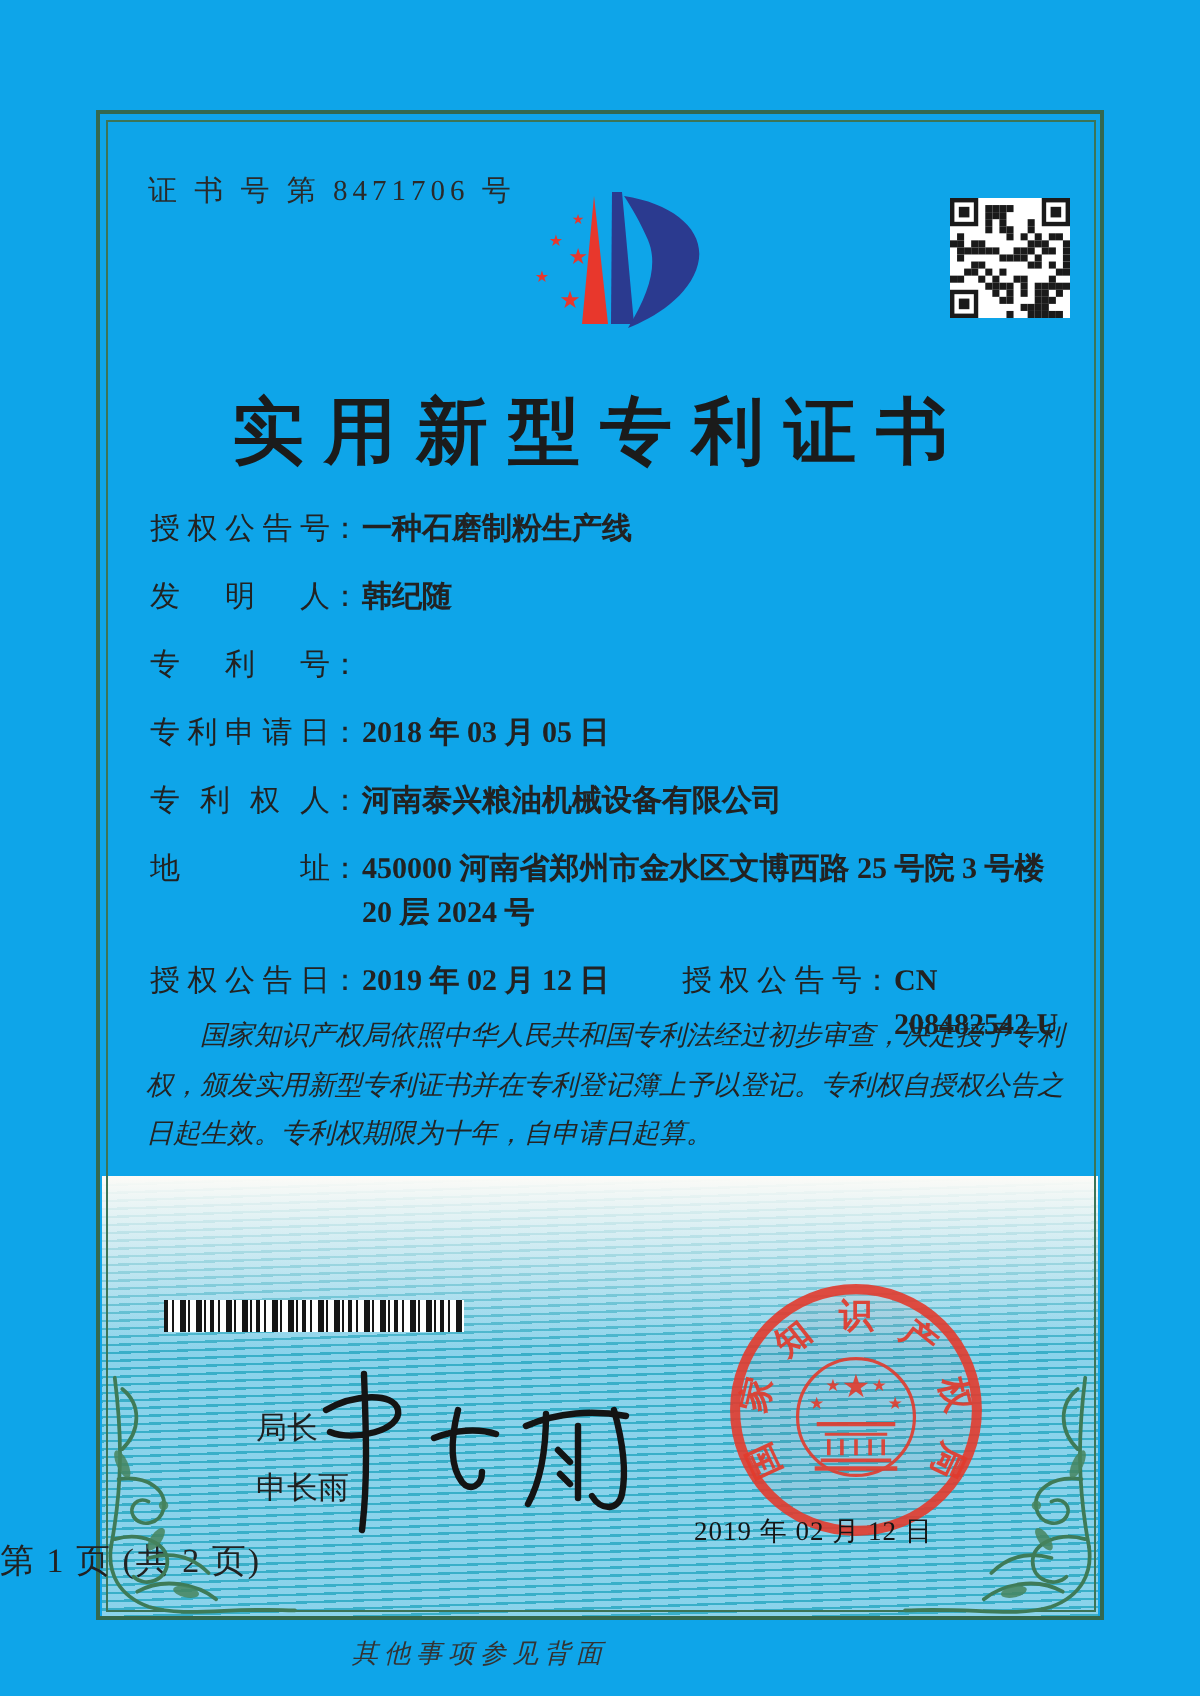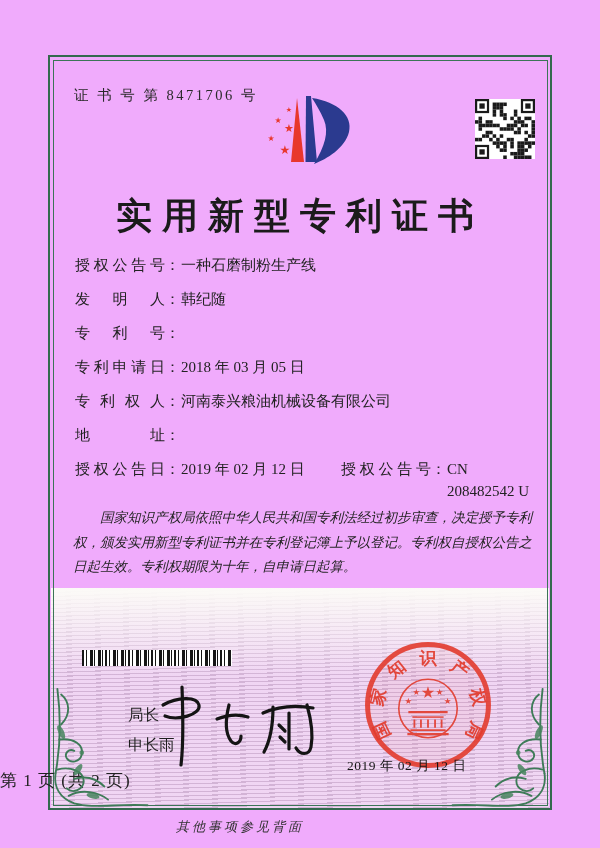--- a/index.html
+++ b/index.html
@@ -1,17 +1,17 @@
 <!DOCTYPE html>
 <html><head>
 <meta charset="utf-8">
 <style>
   html,body{margin:0;padding:0;}
   body{width:600px;height:848px;font-family:"Liberation Serif","DejaVu Serif",serif;}
-  .page{position:relative;width:600px;height:848px;background:#f0abfc;overflow:hidden;}
+  .page{position:relative;width:600px;height:848px;background:#0ea5e9;overflow:hidden;}
 
   .stripes{position:absolute;left:51px;top:588px;width:498px;height:220px;
     background:
       linear-gradient(180deg,rgba(252,251,247,1) 0%,rgba(252,251,247,0) 40%),
       repeating-linear-gradient(178deg,
         rgba(148,196,132,0.32) 0px,rgba(148,196,132,0.32) 1.2px,
         rgba(240,248,236,0.55) 1.2px,rgba(240,248,236,0.55) 4px);}
 
   .frame{position:absolute;left:48px;top:55px;width:504px;height:755px;
     border:2px solid #34694e;box-sizing:border-box;}
@@ -22,21 +22,21 @@
   .logo{position:absolute;left:260px;top:90px;width:100px;height:80px;}
   .qr{position:absolute;left:475px;top:99px;width:60px;height:60px;}
 
   .title{position:absolute;left:0;top:192px;width:600px;margin:0;text-align:center;
     font-size:36px;font-weight:700;letter-spacing:10px;color:#1b1b1b;}
 
   .fields{position:absolute;left:75px;top:254px;width:458px;color:#222;}
   .frow{display:flex;align-items:flex-start;margin-bottom:12px;font-size:15px;line-height:22px;}
   .flabel{display:inline-block;flex:0 0 90px;text-align:justify;text-align-last:justify;}
   .fcolon{flex:0 0 16px;}
-  .fvalue{flex:1;}
+  .fvalue{flex:1;font-weight:bold;}
   .fvalue.grant-date{flex:0 0 160px;}
   .flabel2{margin-left:0;}
 
   .paras{position:absolute;left:73px;top:506px;width:462px;font-size:13.5px;
     line-height:1.82;color:#242424;font-style:italic;}
   .paras p{margin:0;text-indent:2em;}
 
   .barcode{position:absolute;left:82px;top:650px;width:150px;height:16px;
     background:repeating-linear-gradient(90deg,
       #161616 0,#161616 2px,#fff 2px,#fff 4px,
@@ -229,20 +229,21 @@
         <span class="fvalue">2018 年 03 月 05 日</span>
     </div>
     <div class="frow">
       <span class="flabel">专利权人</span>
         <span class="fcolon">：</span>
         <span class="fvalue">河南泰兴粮油机械设备有限公司</span>
     </div>
     <div class="frow">
       <span class="flabel">地址</span>
         <span class="fcolon">：</span>
+        <span class="fvalue">450000 河南省郑州市金水区文博西路 25 号院 3 号楼 20 层 2024 号</span>
     </div>
     <div class="frow">
       <span class="flabel">授权公告日</span>
         <span class="fcolon">：</span>
         <span class="fvalue grant-date">2019 年 02 月 12 日</span>
         <span class="flabel flabel2">授权公告号</span>
         <span class="fcolon">：</span>
         <span class="fvalue">CN 208482542 U</span>
     </div>
   </div>

